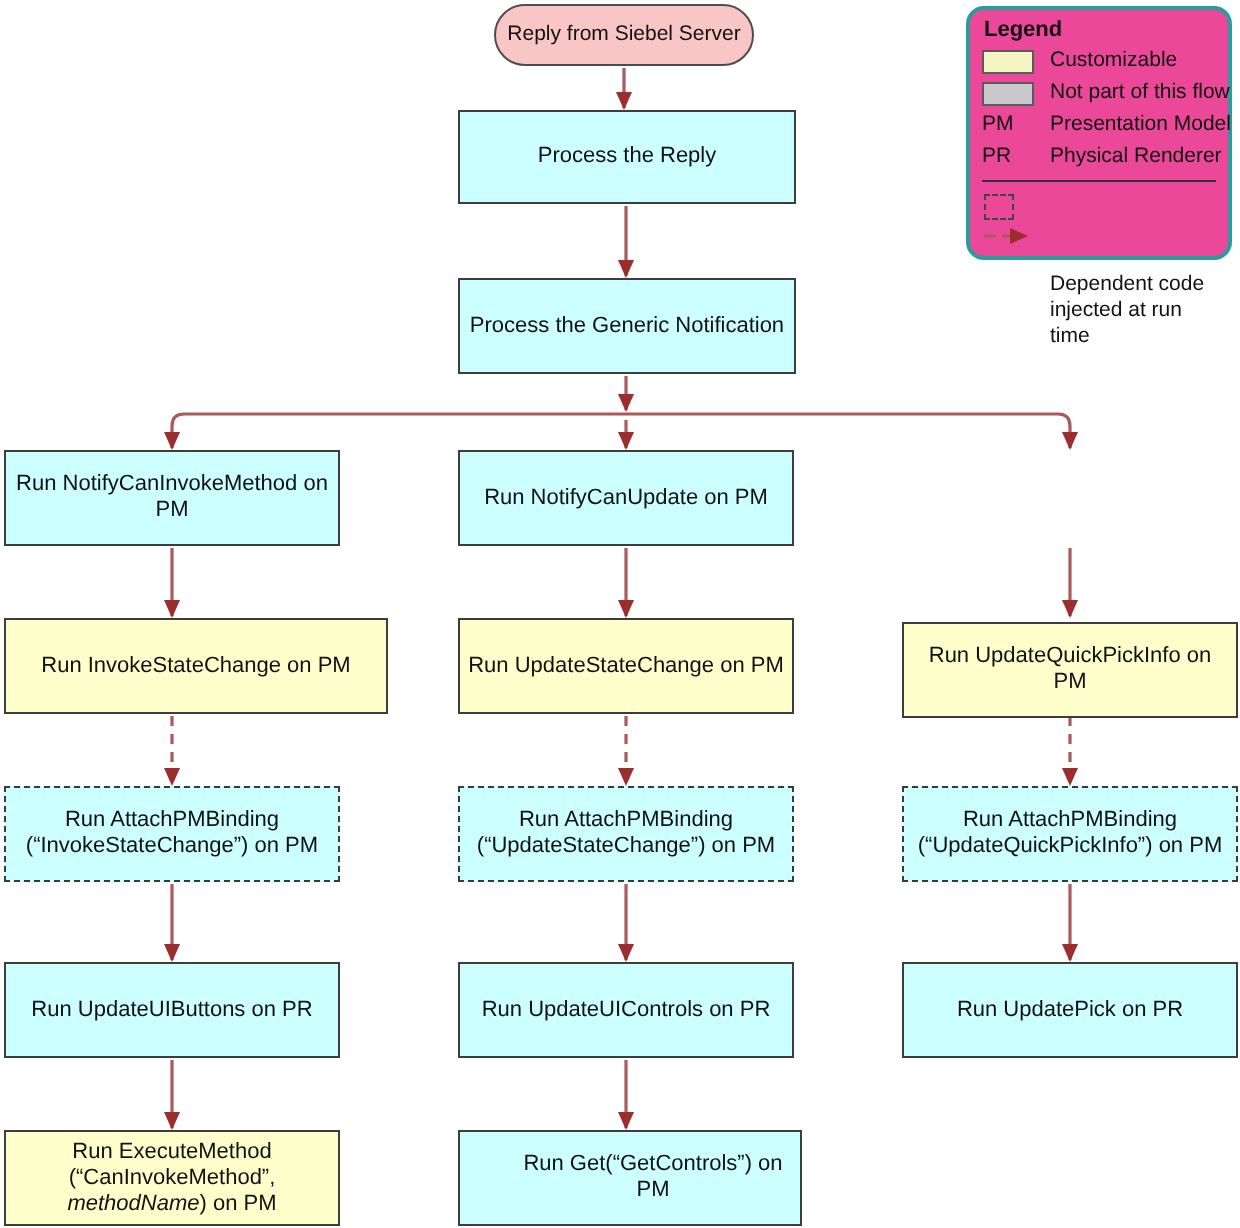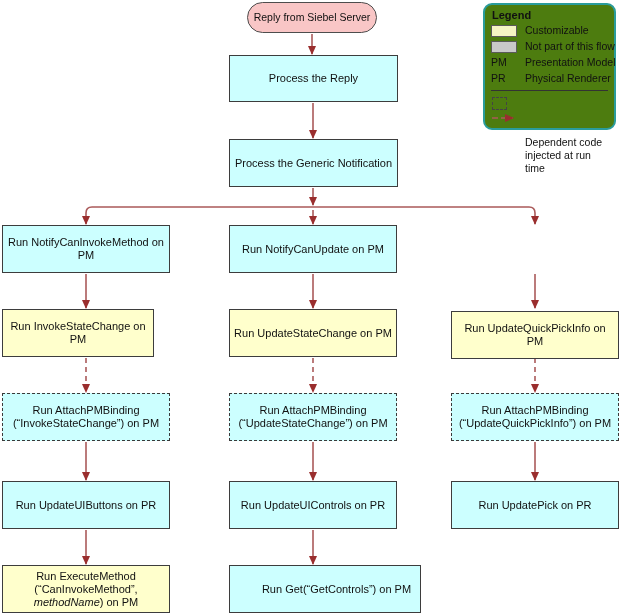--- a/index.html
+++ b/index.html
@@ -21,21 +21,21 @@
     font-size:10.5px;
   }
   .cyan{background:#ccffff;border:1.6px solid #3d3d3d;}
   .yellow{background:#ffffcc;border:1.6px solid #3d3d3d;}
   .dashedbox{background:#ccffff;border:1.6px dashed #3a3a3a;}
   .node .ln{display:block;}
   .node i{font-style:italic;}
 
   .legend{
     position:absolute;left:483px;top:3px;width:133px;height:127px;box-sizing:border-box;
-    border:2px solid #2a9c9c;border-radius:9px;background:#4d7c0f;padding:4px 6px 2px 6px;
+    border:2px solid #2a9c9c;border-radius:9px;background:#ec4899;padding:4px 6px 2px 6px;
     font-size:10.5px;line-height:13px;
   }
   .legend-title{font-weight:bold;font-size:11px;margin:0 0 2px 1px;}
   .lrow{display:flex;align-items:center;margin:0 0 3px 0;}
   .licon{width:34px;flex:0 0 34px;display:flex;align-items:center;}
   .swatch{width:26px;height:12px;border:1px solid #5a5a5a;display:inline-block;box-sizing:border-box;}
   .swatch.sw-yellow{background:#f5f5c3;}
   .swatch.sw-gray{background:#c9c9c9;}
   .lkey{width:34px;flex:0 0 34px;}
   .llabel{white-space:nowrap;}
@@ -84,21 +84,21 @@
     </div>
 
   <div class="node cyan" style="left:229px;top:139px;width:169px;height:48px;">
       <span>Process the Generic Notification</span>
     </div>
 
   <div class="node cyan" style="left:2px;top:225px;width:168px;height:48px;">
       <span>Run NotifyCanInvokeMethod on PM</span>
     </div>
 
-  <div class="node yellow" style="left:2px;top:309px;width:152px;height:48px;">
+  <div class="node yellow" style="left:2px;top:309px;width:192px;height:48px;">
       <span>Run InvokeStateChange on PM</span>
     </div>
 
   <div class="node dashedbox" style="left:2px;top:393px;width:168px;height:48px;">
     <span>
       <span class="ln">Run AttachPMBinding</span>
       <span class="ln">(“InvokeStateChange”) on PM</span>
     </span>
   </div>
 
@@ -126,21 +126,21 @@
     <span>
       <span class="ln">Run AttachPMBinding</span>
       <span class="ln">(“UpdateStateChange”) on PM</span>
     </span>
   </div>
 
   <div class="node cyan" style="left:229px;top:481px;width:168px;height:48px;">
       <span>Run UpdateUIControls on PR</span>
     </div>
 
-  <div class="node cyan" style="left:229px;top:565px;width:192px;height:48px;padding-left:26px;">
+  <div class="node cyan" style="left:229px;top:565px;width:172px;height:48px;padding-left:26px;">
       <span>Run Get(“GetControls”) on PM</span>
     </div>
 
 
   <div class="node yellow" style="left:451px;top:311px;width:168px;height:48px;">
       <span>Run UpdateQuickPickInfo on PM</span>
     </div>
 
   <div class="node dashedbox" style="left:451px;top:393px;width:168px;height:48px;">
     <span>

